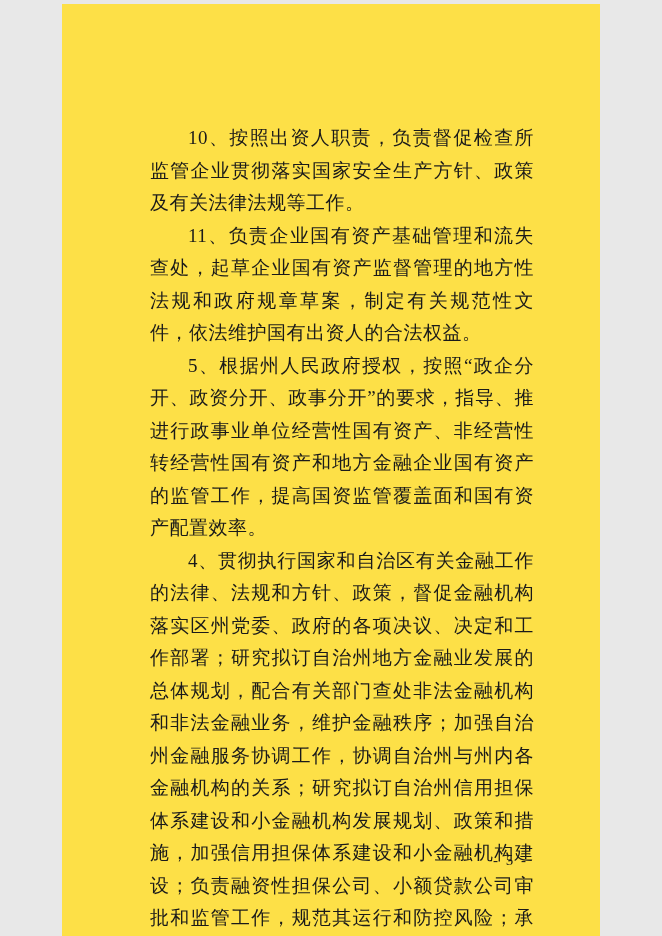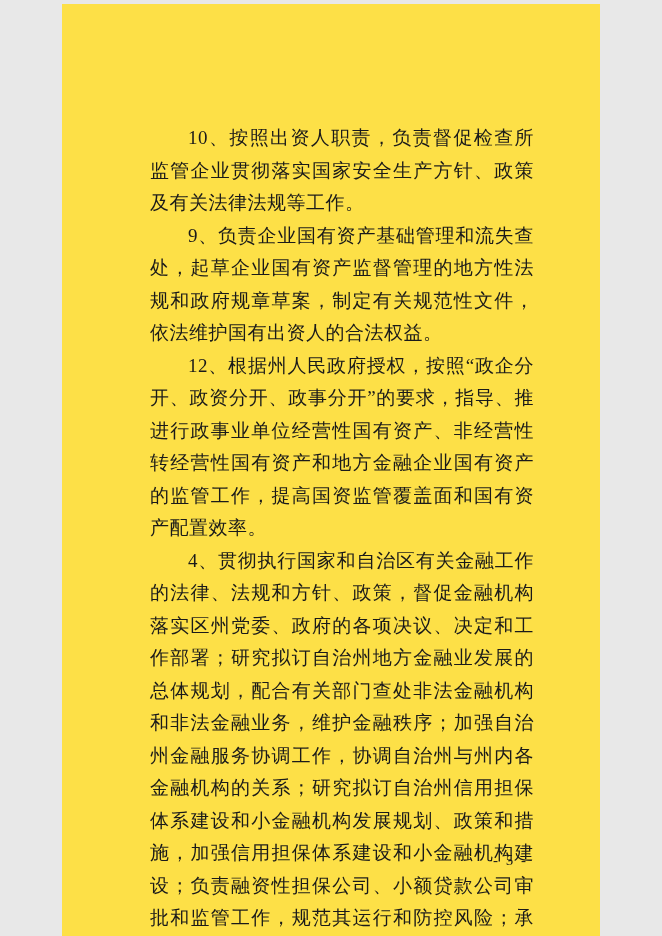--- a/index.html
+++ b/index.html
@@ -43,18 +43,18 @@
     letter-spacing: 2px;
     color: #1a1a1a;
   }
 </style>
 </head>
 <body>
 
 <div class="page">
   <div class="content">
     <p>10、按照出资人职责，负责督促检查所监管企业贯彻落实国家安全生产方针、政策及有关法律法规等工作。</p>
-    <p>9、负责企业国有资产基础管理和流失查处，起草企业国有资产监督管理的地方性法规和政府规章草案，制定有关规范性文件，依法维护国有出资人的合法权益。</p>
-    <p>12、根据州人民政府授权，按照“政企分开、政资分开、政事分开”的要求，指导、推进行政事业单位经营性国有资产、非经营性转经营性国有资产和地方金融企业国有资产的监管工作，提高国资监管覆盖面和国有资产配置效率。</p>
+    <p>11、负责企业国有资产基础管理和流失查处，起草企业国有资产监督管理的地方性法规和政府规章草案，制定有关规范性文件，依法维护国有出资人的合法权益。</p>
+    <p>5、根据州人民政府授权，按照“政企分开、政资分开、政事分开”的要求，指导、推进行政事业单位经营性国有资产、非经营性转经营性国有资产和地方金融企业国有资产的监管工作，提高国资监管覆盖面和国有资产配置效率。</p>
     <p>4、贯彻执行国家和自治区有关金融工作的法律、法规和方针、政策，督促金融机构落实区州党委、政府的各项决议、决定和工作部署；研究拟订自治州地方金融业发展的总体规划，配合有关部门查处非法金融机构和非法金融业务，维护金融秩序；加强自治州金融服务协调工作，协调自治州与州内各金融机构的关系；研究拟订自治州信用担保体系建设和小金融机构发展规划、政策和措施，加强信用担保体系建设和小金融机构建设；负责融资性担保公司、小额贷款公司审批和监管工作，规范其运行和防控风险；承担自治州金融服务协调领导小组和小额贷款公司协调领导小组的日常工作。</p>
   </div>
   <div class="page-footer">- 5 -</div>
 </div>
 
 </body></html>

